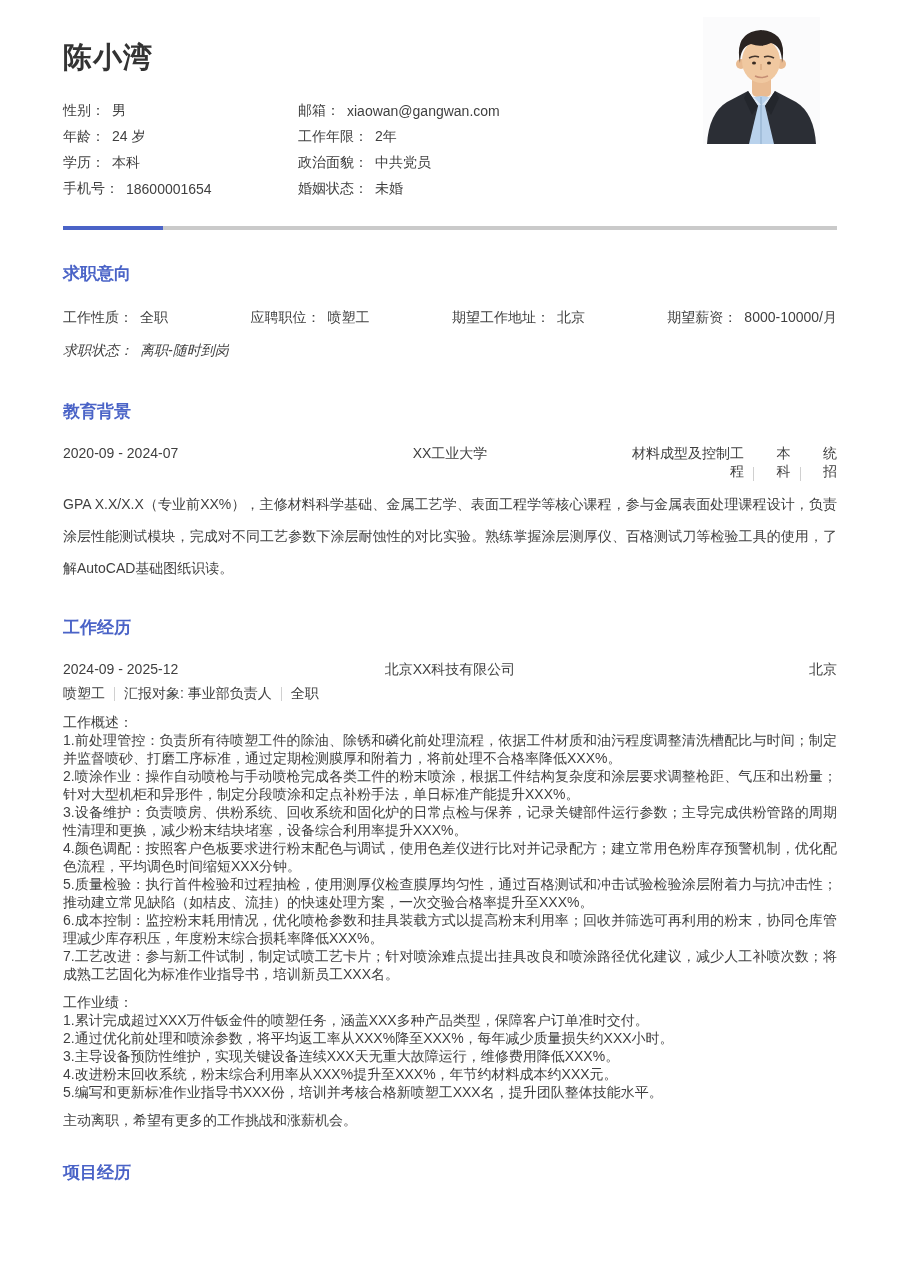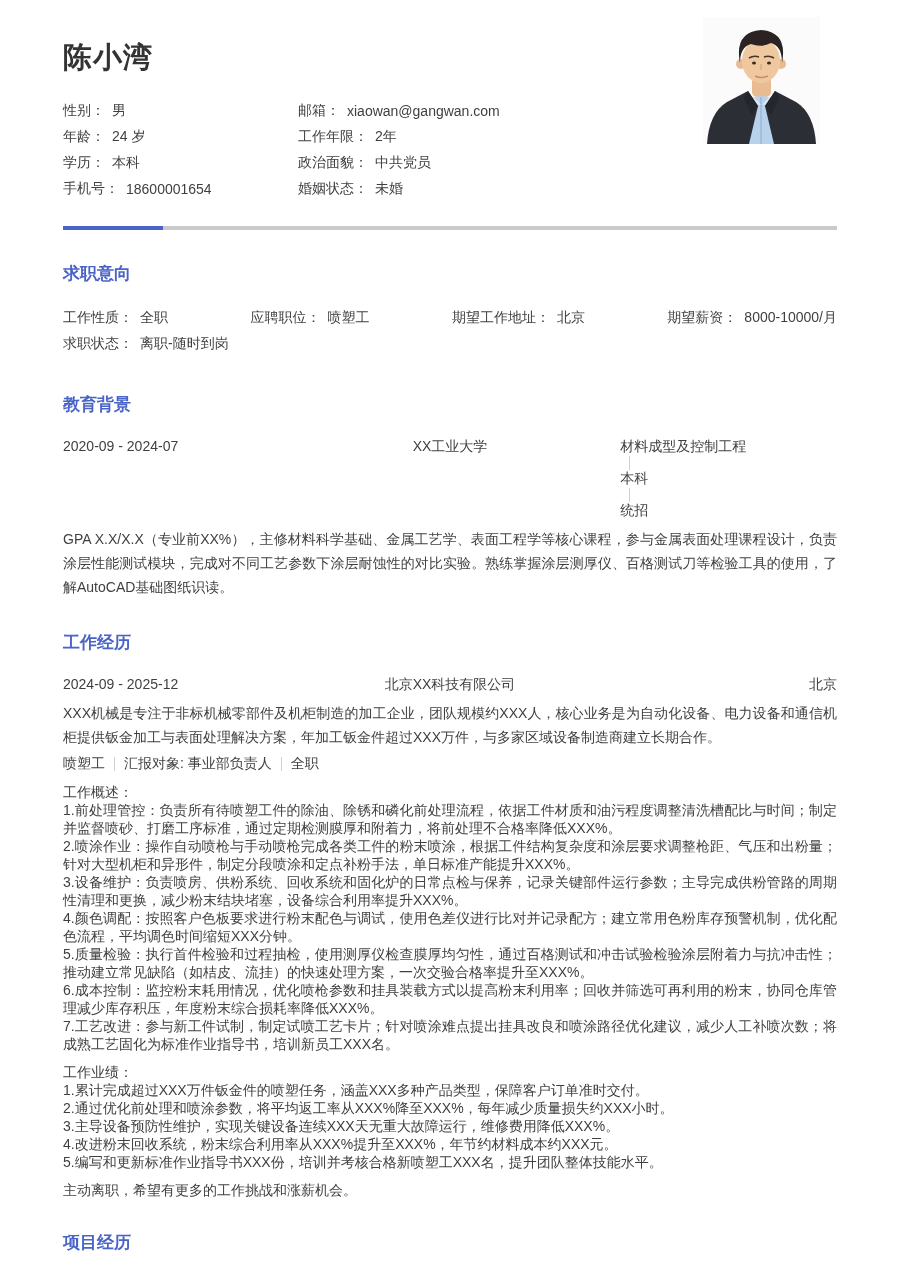--- a/index.html
+++ b/index.html
@@ -38,31 +38,31 @@
 
   
   .section{margin-top:30px;}
   .section-title{font-size:17px;font-weight:bold;color:var(--accent);margin-top:32px;}
 
   
   .intent-row{display:flex;justify-content:space-between;margin-top:24px;}
   .pair{display:flex;align-items:baseline;}
   .pair .label{color:var(--text);}
   .pair .value{margin-left:7px;}
-  .intent-row2{display:flex;margin-top:8px;}
+  .intent-row2{display:flex;margin-top:15px;font-style:italic;}
 
   
   .meta-row{display:flex;align-items:baseline;margin-top:22px;}
   .meta-left{width:28%;}
   .meta-center{width:44%;text-align:center;}
-  .meta-right{width:28%;text-align:right;display:flex;justify-content:flex-end;align-items:flex-start;flex-direction:column;}
+  .meta-right{width:28%;text-align:right;display:flex;justify-content:flex-end;align-items:flex-end;}
   .meta-right.plain{display:block;}
   .vsep{display:inline-block;width:1px;height:14px;background:var(--sep);margin:0 9px;vertical-align:-2px;}
 
-  .para{margin-top:7px;line-height:24px;text-align:justify;}
+  .para{margin-top:7px;line-height:32px;text-align:justify;}
   .jobtitle-row{margin-top:6px;display:flex;align-items:center;}
   .block{margin-top:10px;line-height:18px;white-space:pre-line;text-align:justify;}
   .section.edu{margin-top:40px;}
   .section.work{margin-top:28px;}
   .section.project{margin-top:27px;}
 </style>
 </head>
 <body>
 
 <div class="page">
@@ -193,21 +193,20 @@
     <div class="para">GPA X.X/X.X（专业前XX%），主修材料科学基础、金属工艺学、表面工程学等核心课程，参与金属表面处理课程设计，负责涂层性能测试模块，完成对不同工艺参数下涂层耐蚀性的对比实验。熟练掌握涂层测厚仪、百格测试刀等检验工具的使用，了解AutoCAD基础图纸识读。</div>
   </div>
 
   <div class="section work">
     <div class="section-title">工作经历</div>
     <div class="meta-row">
       <span class="meta-left">2024-09 - 2025-12</span>
       <span class="meta-center">北京XX科技有限公司</span>
       <span class="meta-right plain">北京</span>
     </div>
-    <div class="para">XXX机械是专注于非标机械零部件及机柜制造的加工企业，团队规模约XXX人，核心业务是为自动化设备、电力设备和通信机柜提供钣金加工与表面处理解决方案，年加工钣金件超过XXX万件，与多家区域设备制造商建立长期合作。</div>
     <div class="jobtitle-row">
       <span>喷塑工</span>
       <span class="vsep"></span>
       <span>汇报对象: 事业部负责人</span>
       <span class="vsep"></span>
       <span>全职</span>
     </div>
     <div class="block">工作概述：
 1.前处理管控：负责所有待喷塑工件的除油、除锈和磷化前处理流程，依据工件材质和油污程度调整清洗槽配比与时间；制定并监督喷砂、打磨工序标准，通过定期检测膜厚和附着力，将前处理不合格率降低XXX%。
 2.喷涂作业：操作自动喷枪与手动喷枪完成各类工件的粉末喷涂，根据工件结构复杂度和涂层要求调整枪距、气压和出粉量；针对大型机柜和异形件，制定分段喷涂和定点补粉手法，单日标准产能提升XXX%。

